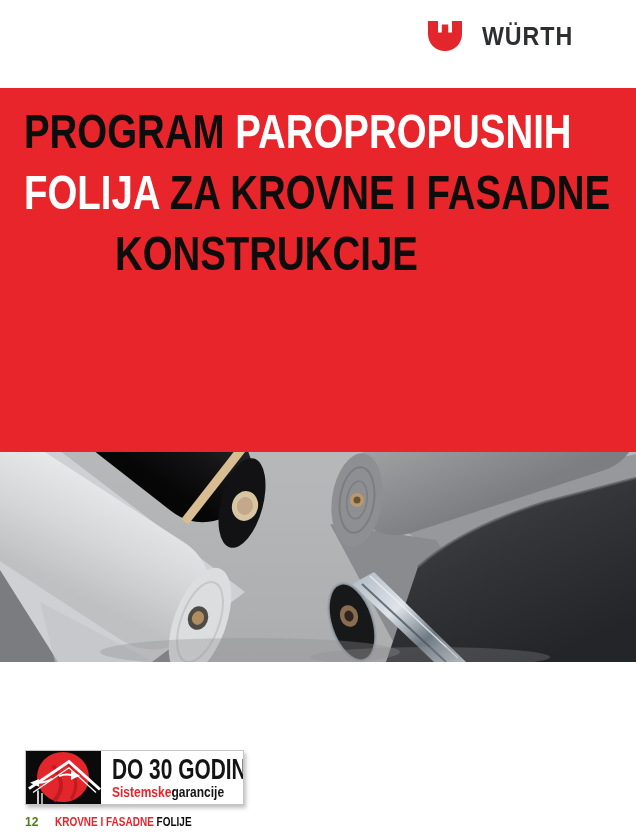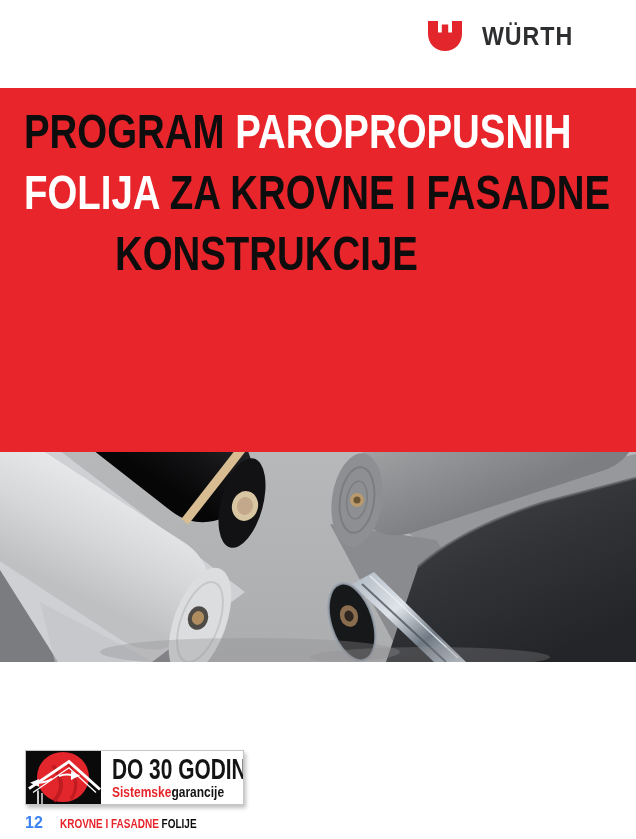--- a/index.html
+++ b/index.html
@@ -47,21 +47,21 @@
   }
   .badge-sub {
     font-weight:bold; font-size:15px; line-height:15px;
     display:inline-block; transform:scaleX(.80); transform-origin:left top; white-space:nowrap;
   }
   .sub-red { color:#e8242b; }
   .sub-black { color:#141415; }
 
   
   .footer { position:absolute; left:25px; top:814px; display:flex; align-items:baseline; }
-  .page-num { font-weight:bold; font-size:16px; color:#3b82f6; }
+  .page-num { font-weight:bold; font-size:12px; color:#4d7c0f; }
   .section-title {
     margin-left:17px; font-weight:bold; font-size:13.5px; white-space:nowrap;
     display:inline-block; transform:scaleX(.74); transform-origin:left center;
   }
   .sec-red { color:#e8242b; }
   .sec-black { color:#0d0d0e; }
 </style>
 </head>
 <body>
 

